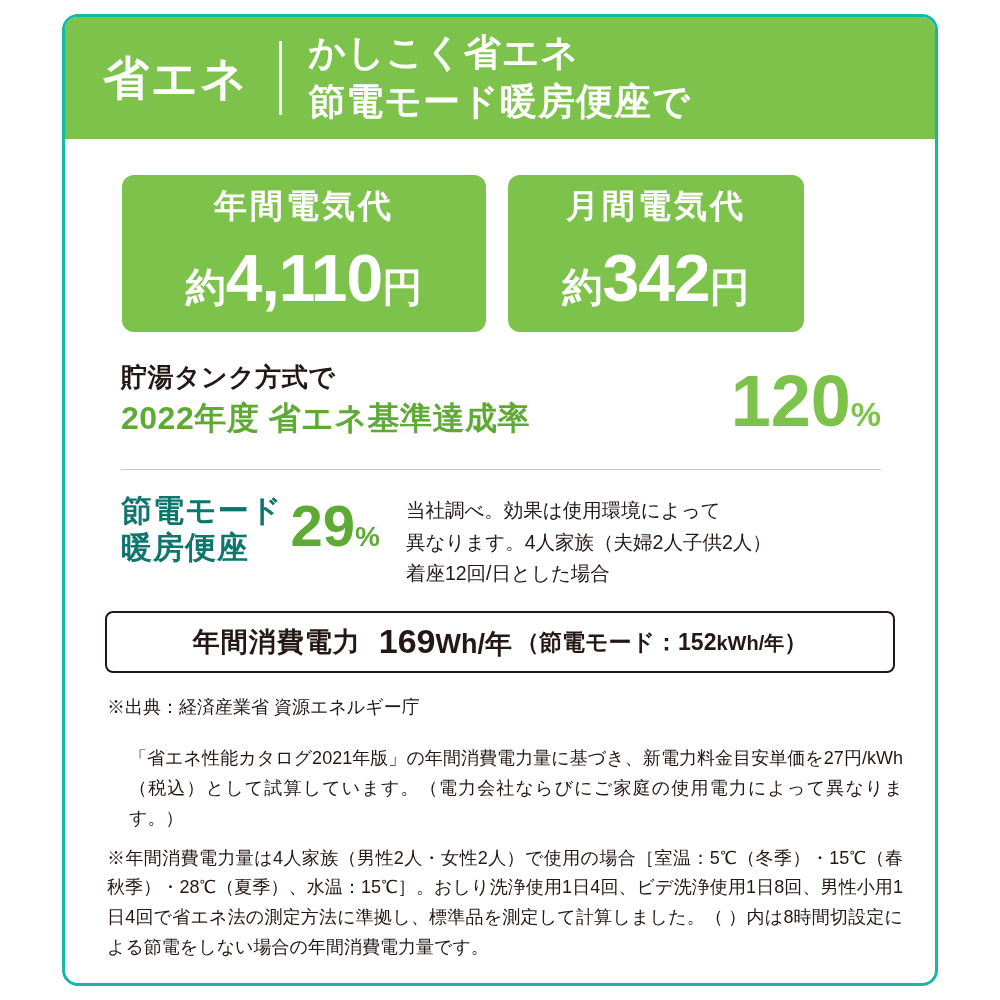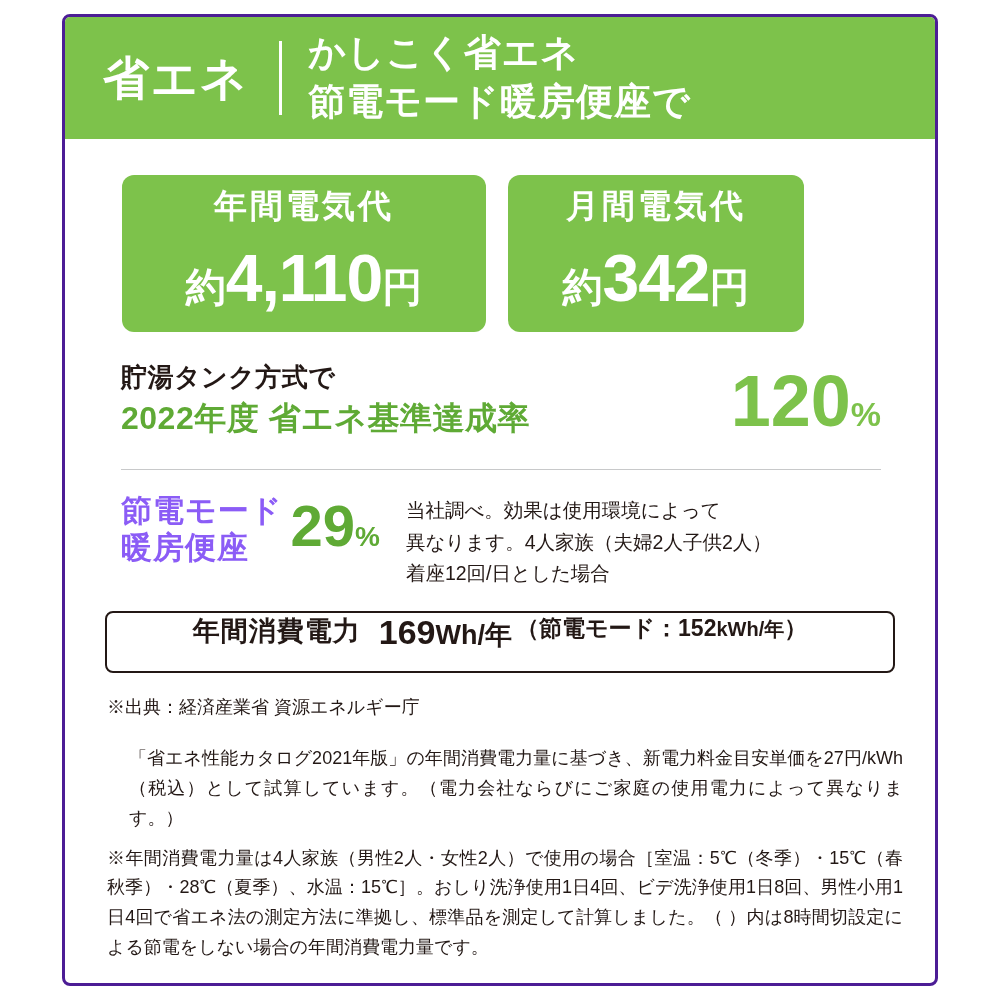--- a/index.html
+++ b/index.html
@@ -20,22 +20,22 @@
     height: 1000px;
     background: #ffffff;
     box-sizing: border-box;
   }
   .card {
     position: absolute;
     left: 62px;
     top: 14px;
     width: 876px;
     height: 972px;
-    border: 3px solid #4c1d95;
-    border-radius: 8px;
+    border: 3px solid #14b8a6;
+    border-radius: 16px;
     background: #ffffff;
     box-sizing: border-box;
     overflow: hidden;
   }
   
   .header {
     position: absolute;
     left: 0;
     top: 0;
     width: 870px;
@@ -151,21 +151,21 @@
   
   .mode-row {
     position: absolute;
     left: 56px;
     top: 472px;
     width: 790px;
     display: flex;
     align-items: flex-start;
   }
   .mode-left {
-    color: #8b5cf6;
+    color: #0f766e;
     font-weight: bold;
     line-height: 1.18;
     font-size: 31px;
     letter-spacing: 1px;
     padding-top: 4px;
   }
   .mode-pct {
     color: #5faa35;
     font-weight: bold;
     line-height: 1;
@@ -186,20 +186,21 @@
   .power-box {
     position: absolute;
     left: 40px;
     top: 594px;
     width: 790px;
     height: 62px;
     border: 2px solid #231815;
     border-radius: 8px;
     box-sizing: border-box;
     display: flex;
+    align-items: center;
     justify-content: center;
     white-space: nowrap;
   }
   .power-label {
     font-size: 27px;
     font-weight: bold;
     letter-spacing: 1px;
   }
   .power-value {
     font-size: 34px;

